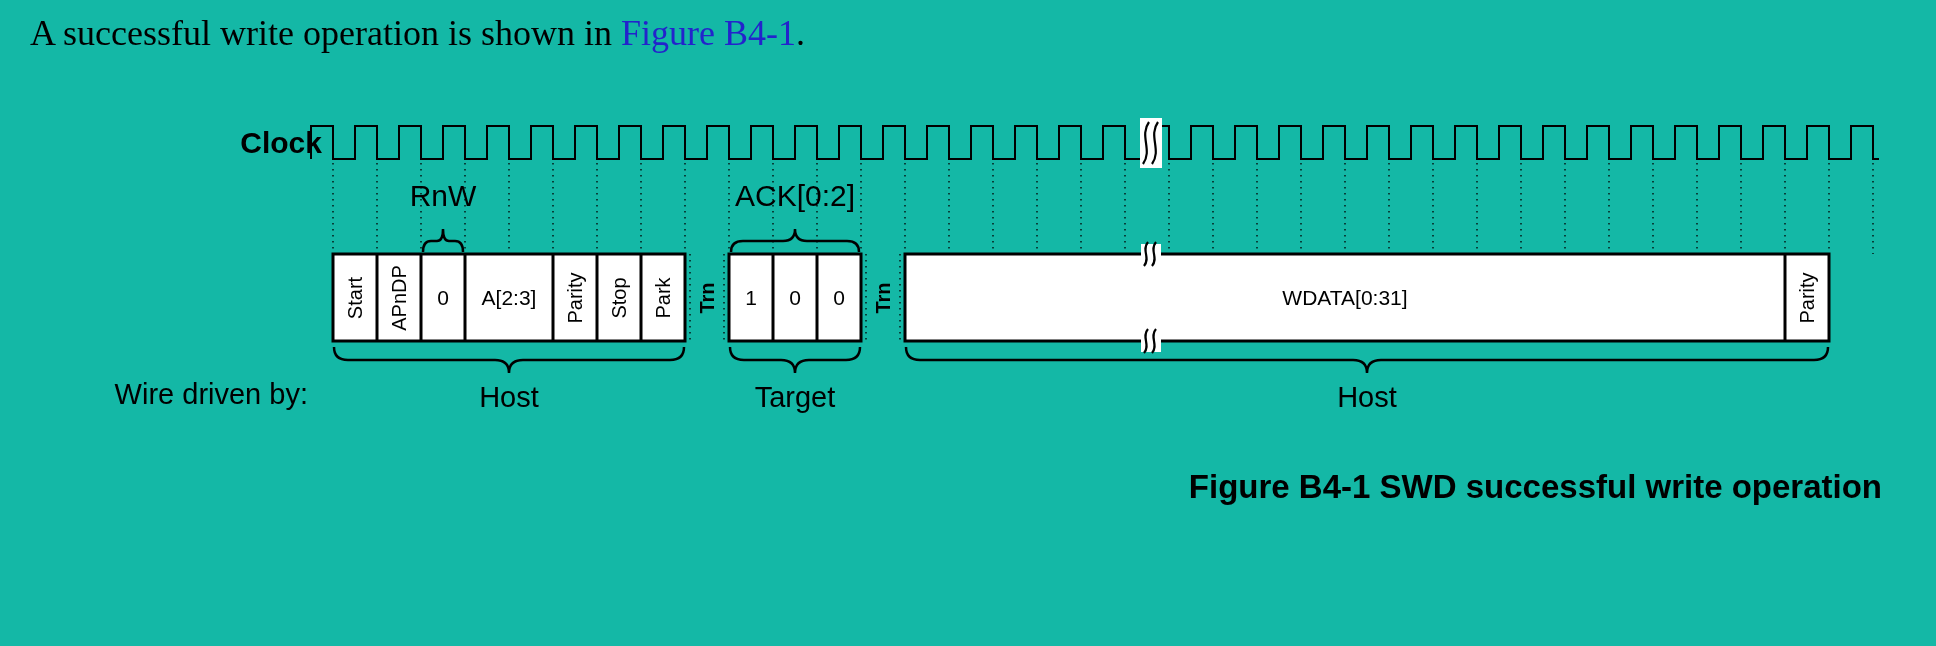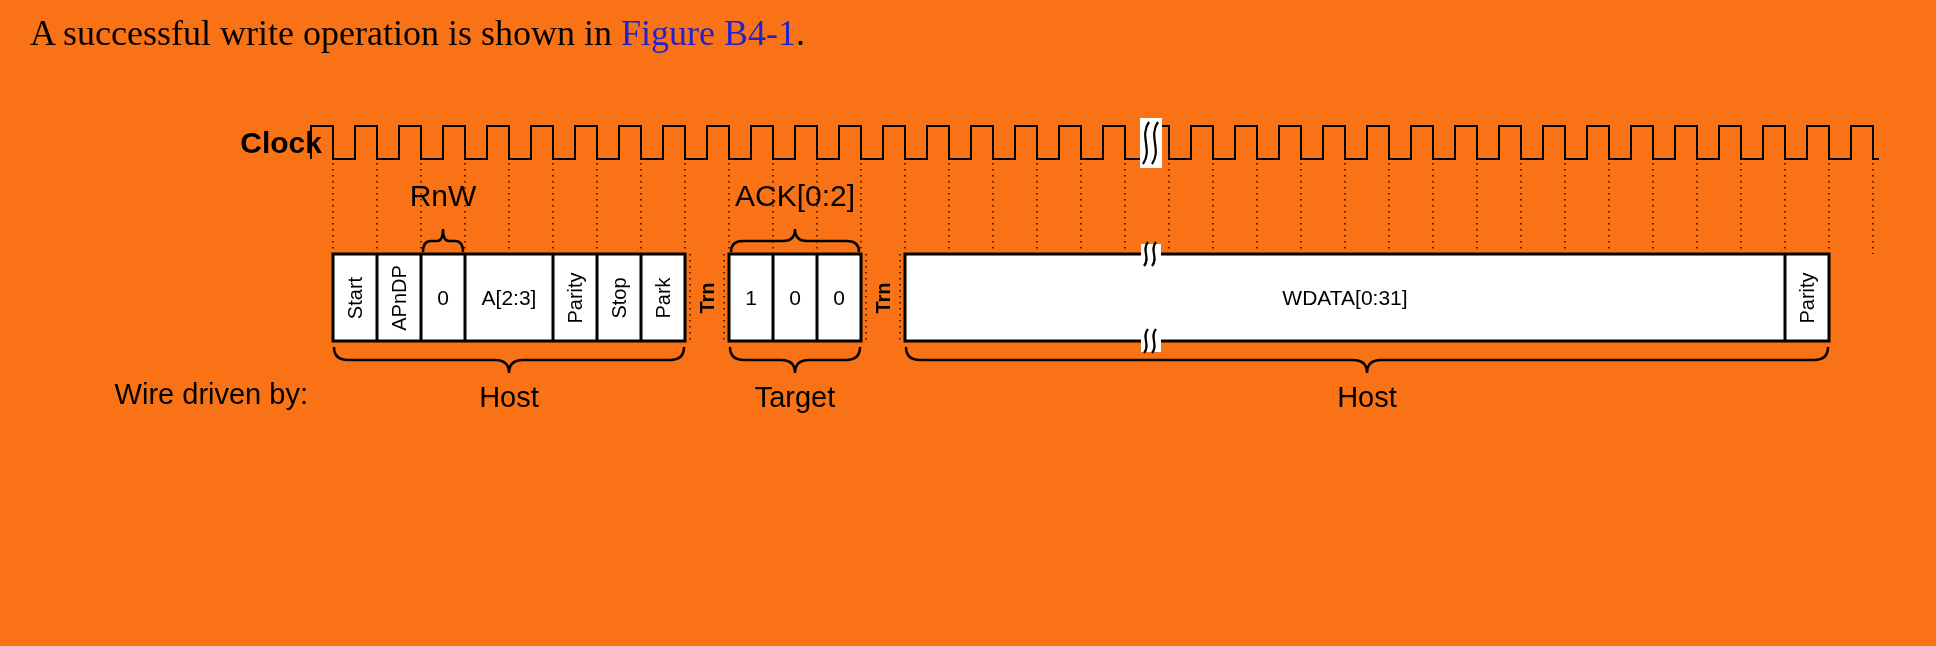--- a/index.html
+++ b/index.html
@@ -1,17 +1,17 @@
 <!DOCTYPE html>
 <html><head>
 <meta charset="utf-8">
 <style>
   html,body{margin:0;padding:0;background:#ffffff;}
   body{width:1936px;height:646px;overflow:hidden;}
-  #page{position:relative;width:1936px;height:646px;background:#f97316;font-family:"Liberation Sans",sans-serif;color:#000;}
+  #page{position:relative;width:1936px;height:646px;background:#14b8a6;font-family:"Liberation Sans",sans-serif;color:#000;}
   #intro{position:absolute;left:30px;top:12px;font-family:"Liberation Serif",serif;font-size:36px;color:#000;white-space:nowrap;}
   #intro .link{color:#2323cc;cursor:pointer;}
   #caption{position:absolute;right:54px;top:468px;font-family:"Liberation Sans",sans-serif;font-size:33px;font-weight:bold;color:#000;white-space:nowrap;}
   svg{position:absolute;left:0;top:0;}
   svg text{fill:#000;font-family:"Liberation Sans",sans-serif;}
   .rot{font-size:20px;}
   .cell{font-size:21px;}
   .biglbl{font-size:30px;}
   .bold{font-weight:bold;}
   .drv{font-size:29px;}
@@ -100,14 +100,15 @@
     <path class="thin" d="M334 347Q334 360 348 360H495Q509 360 509 373Q509 360 523 360H670Q684 360 684 347"></path>
     <path class="thin" d="M730 347Q730 360 744 360H781Q795 360 795 373Q795 360 809 360H846Q860 360 860 347"></path>
     <path class="thin" d="M906 347Q906 360 920 360H1353Q1367 360 1367 373Q1367 360 1381 360H1814Q1828 360 1828 347"></path>
 
     <text class="drv" x="509" y="407" text-anchor="middle">Host</text>
     <text class="drv" x="795" y="407" text-anchor="middle">Target</text>
     <text class="drv" x="1367" y="407" text-anchor="middle">Host</text>
 
   </svg>
 
+  <div id="caption">Figure B4-1 SWD successful write operation</div>
 
 </div>
 
 </body></html>

